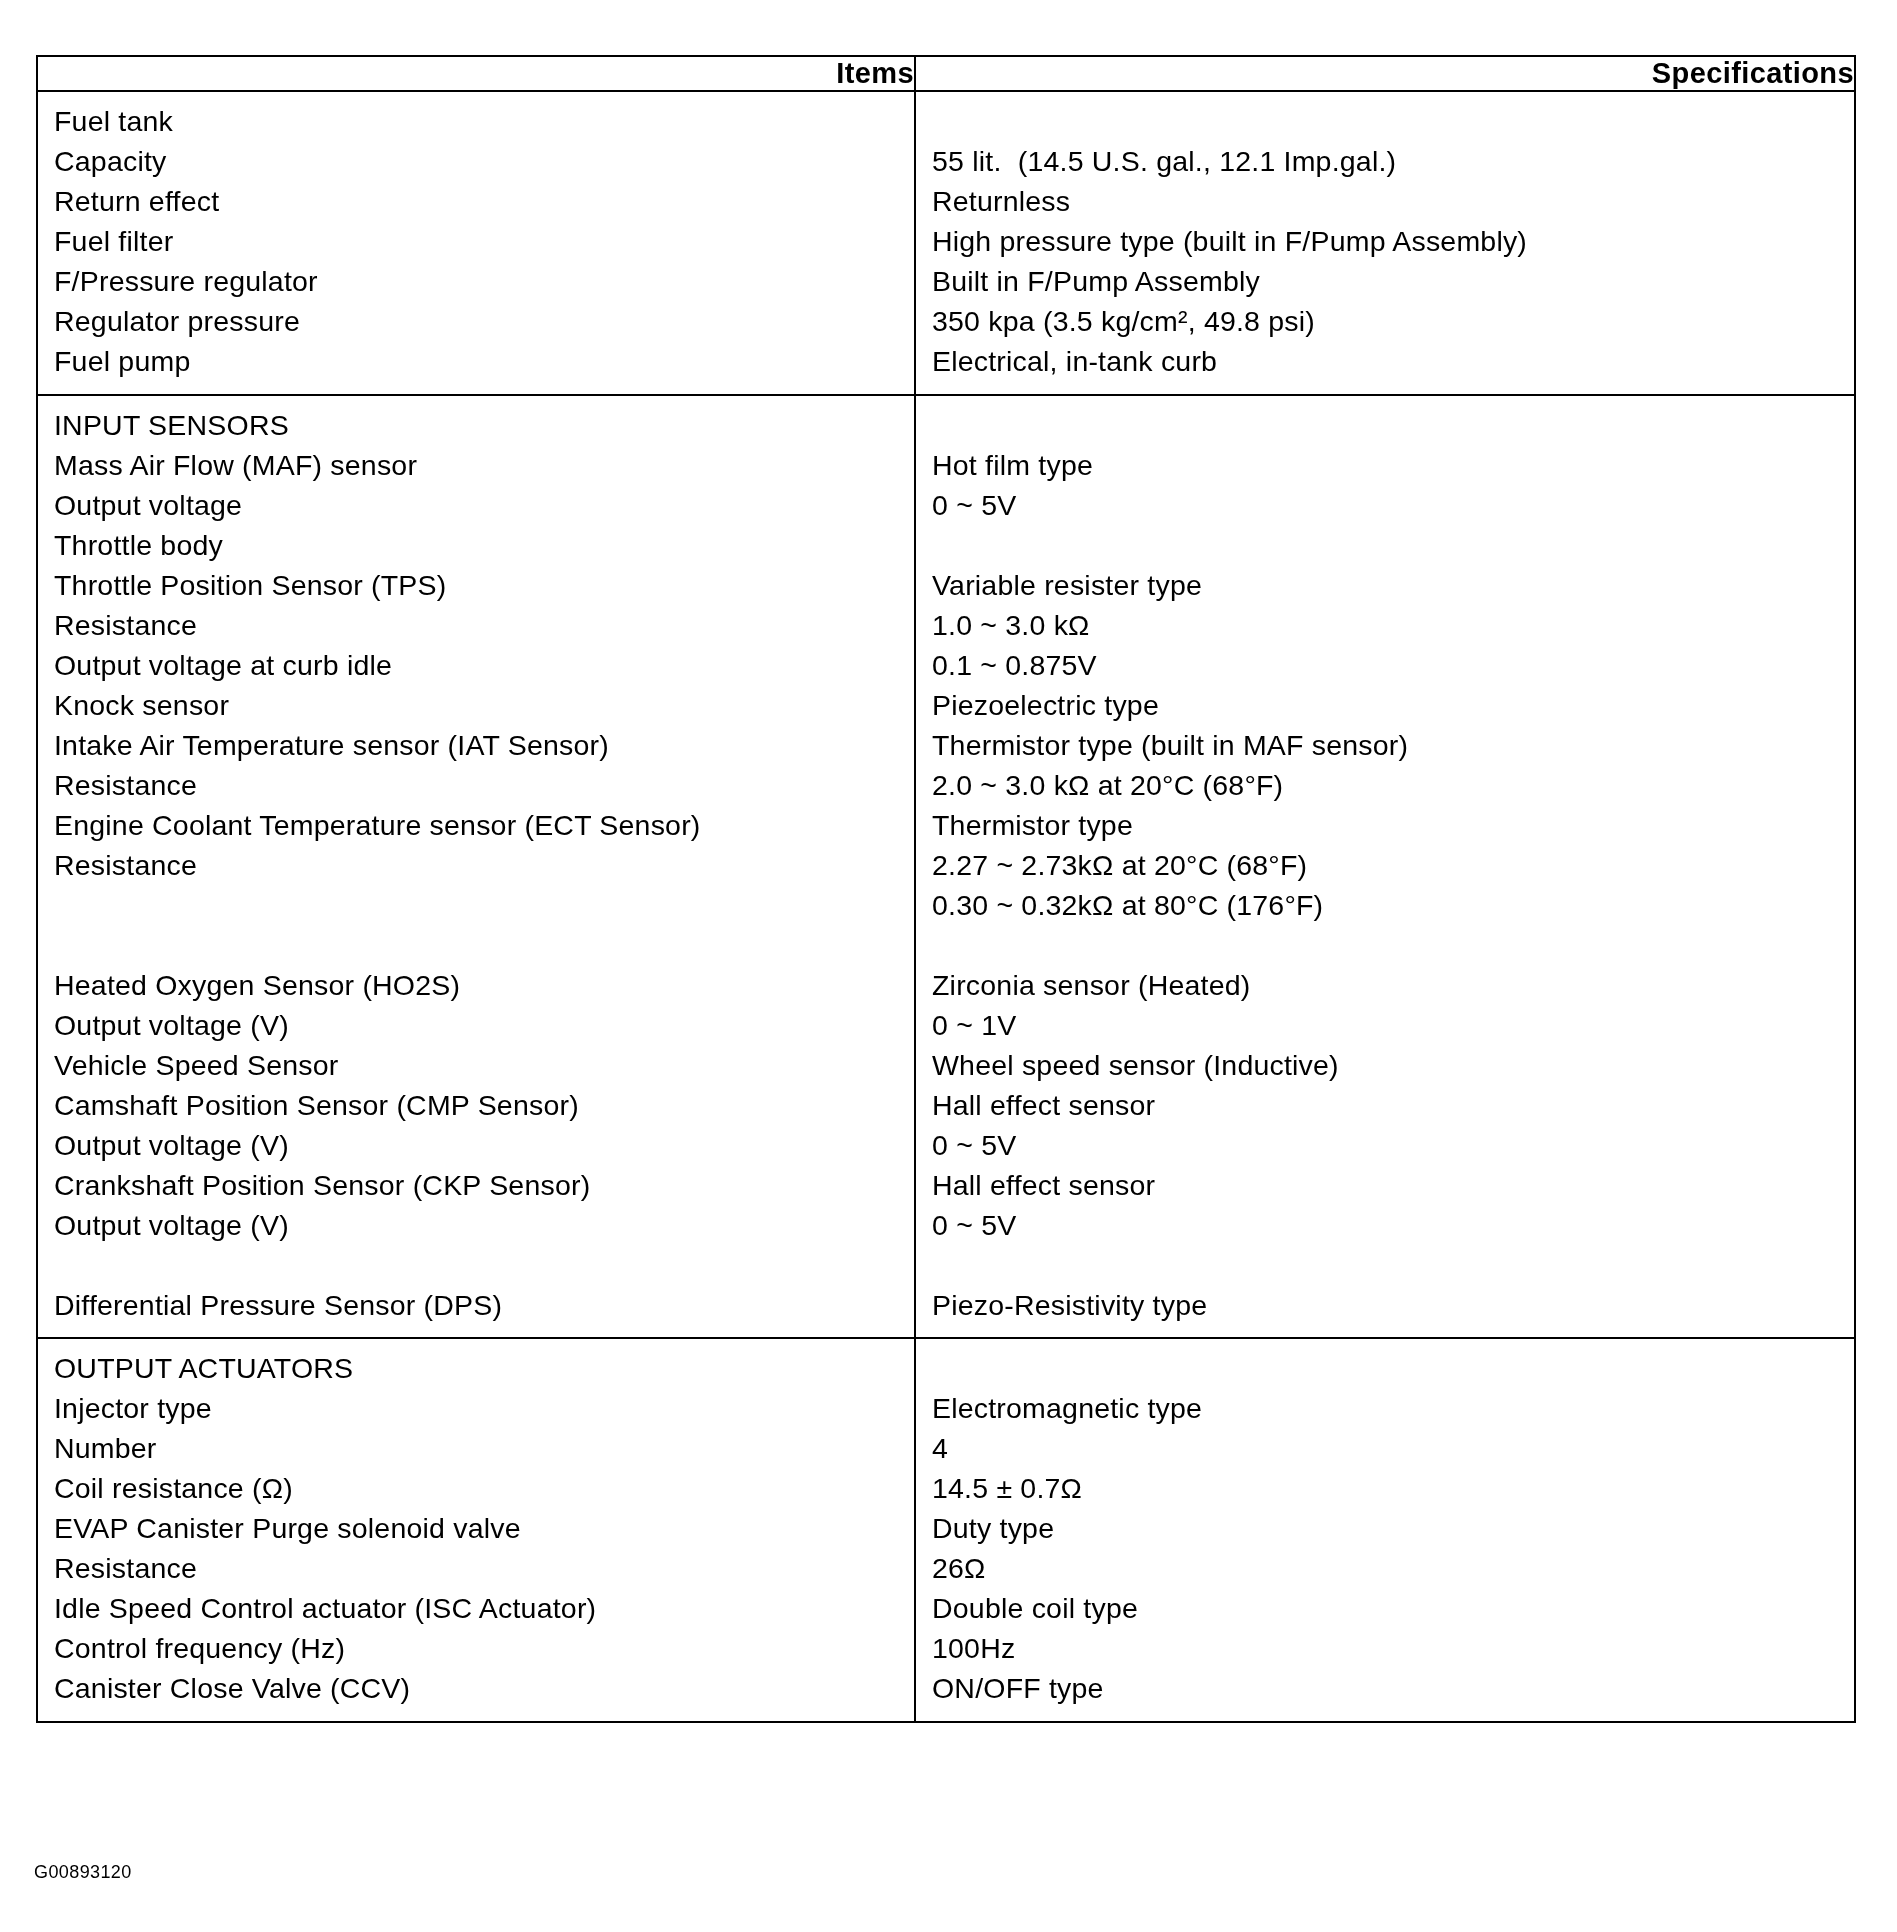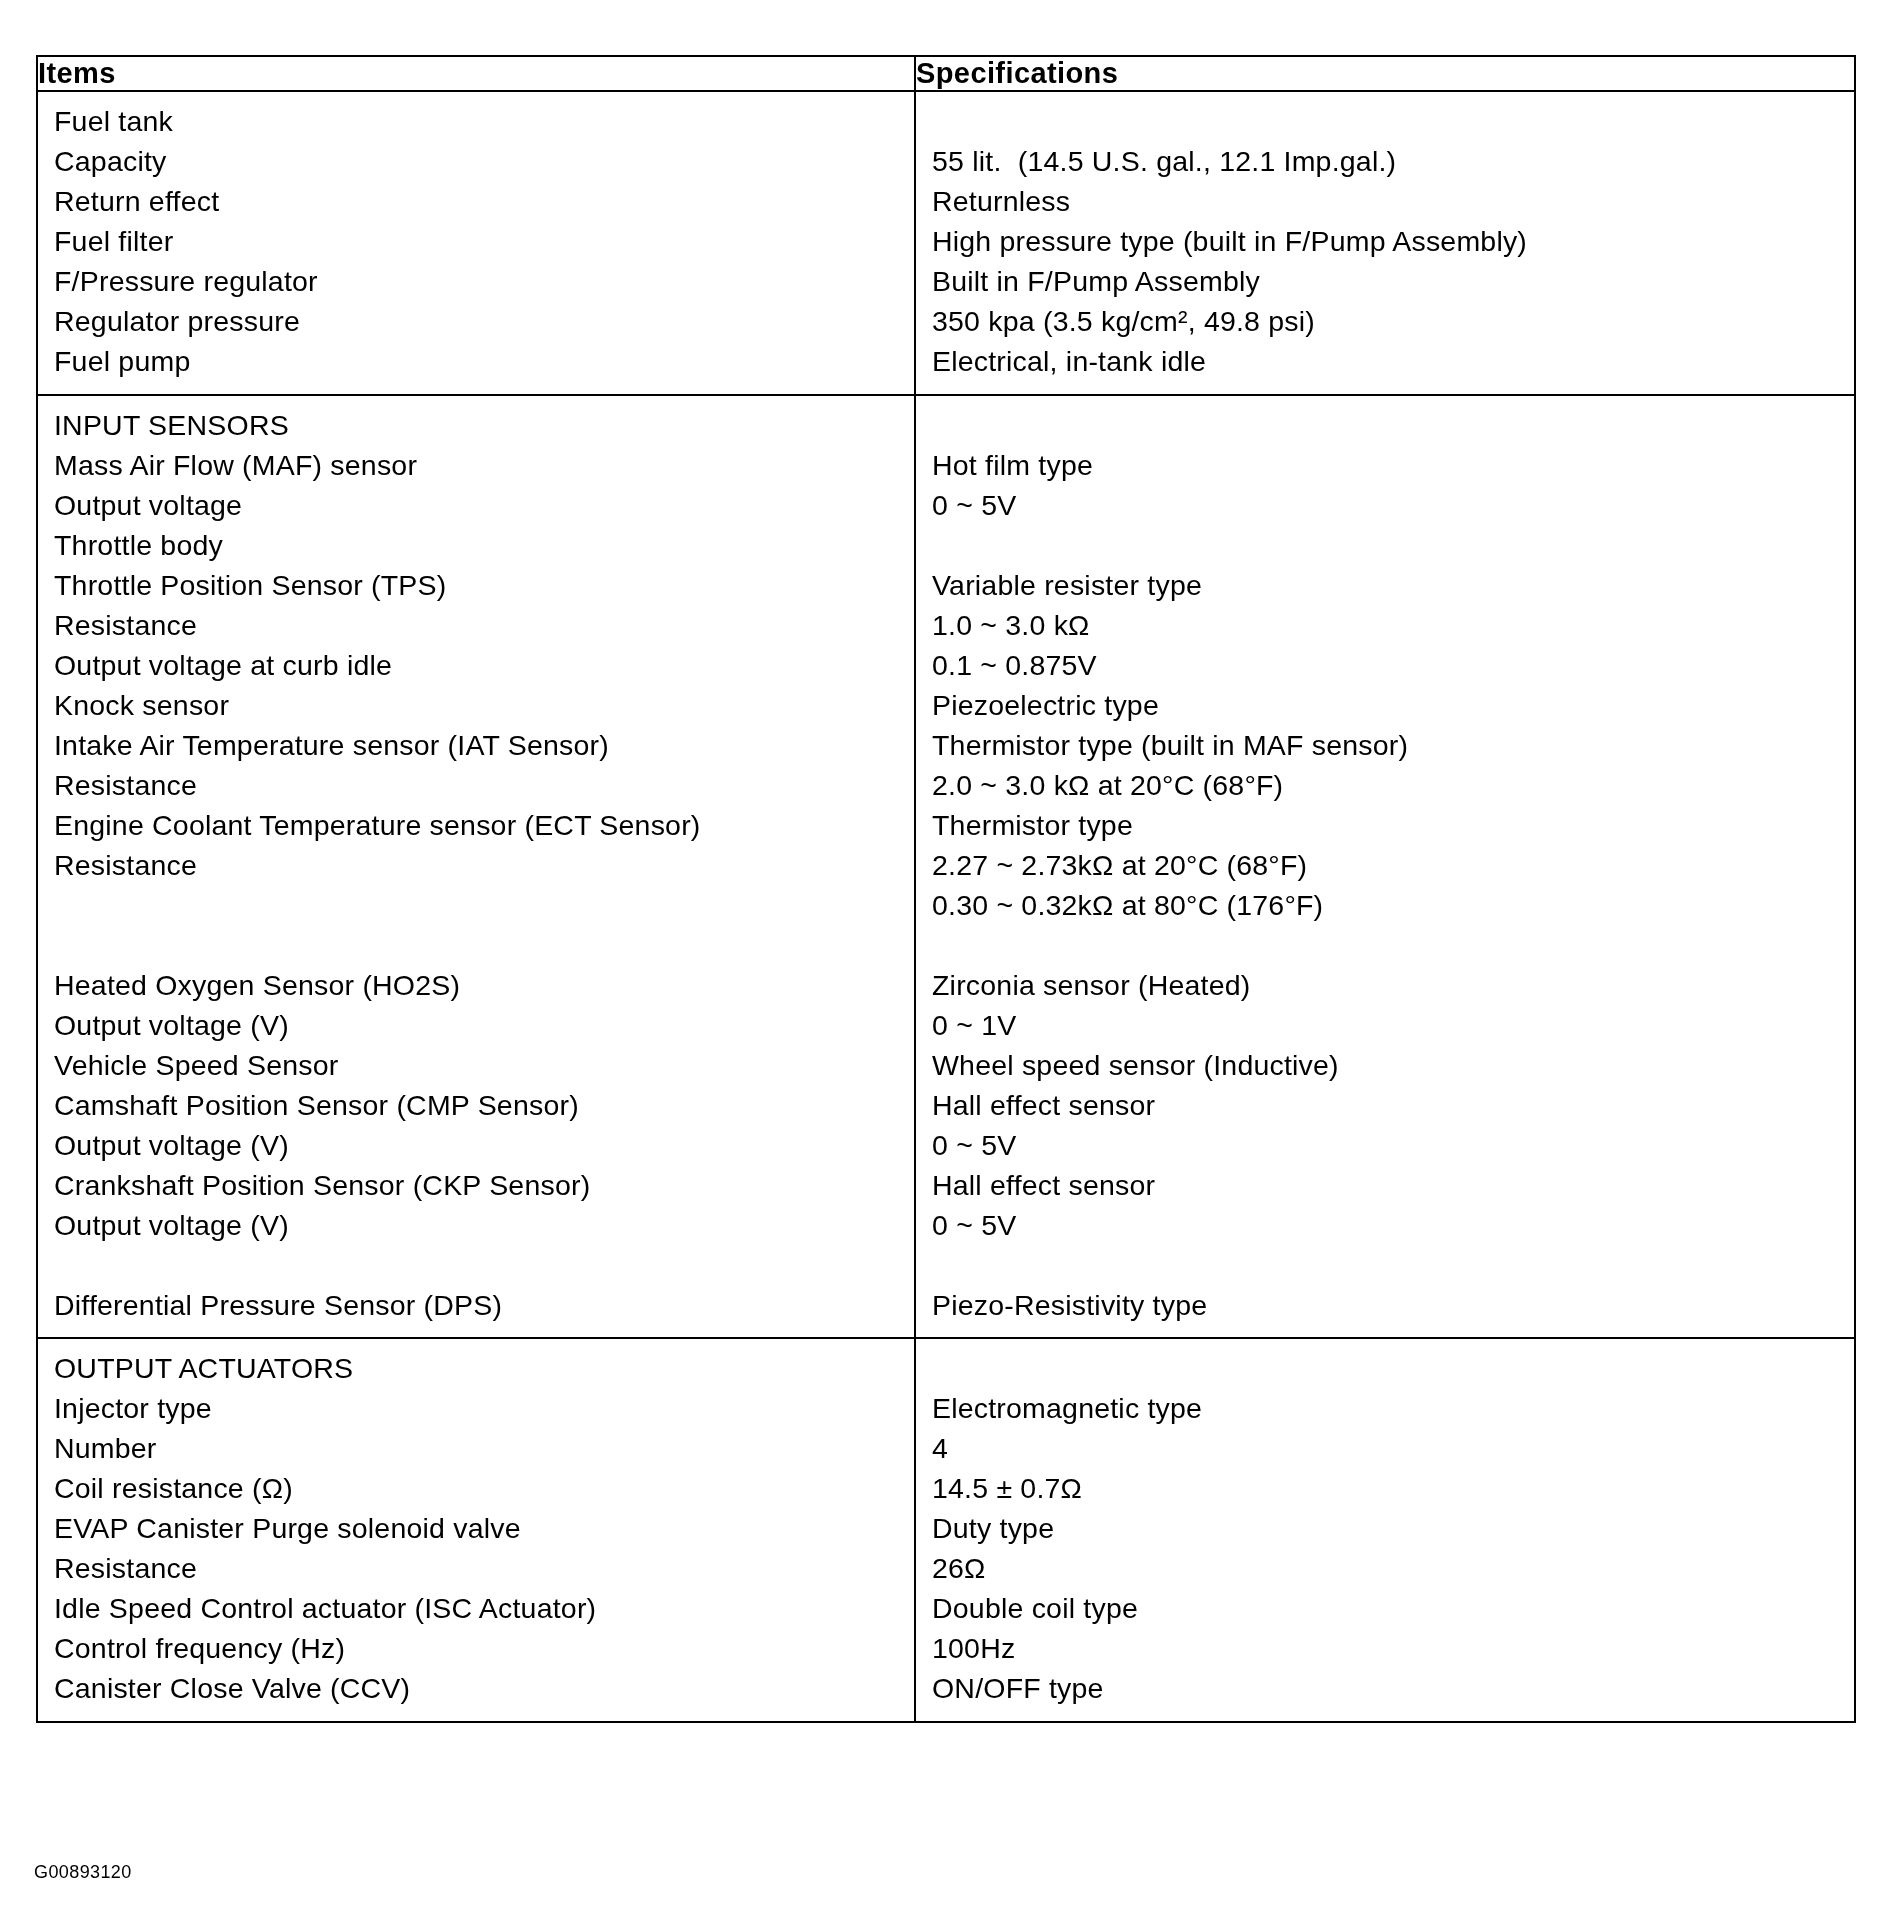--- a/index.html
+++ b/index.html
@@ -32,21 +32,21 @@
   }
   .spec-table td, .spec-table th {
     border: 2.7px solid #000;
     vertical-align: top;
     padding: 0;
   }
   .col-items { width: 878px; }
   .col-specs { width: 940px; }
 
   .hdr-cell {
-    text-align: left;
+    text-align: right;
     font-weight: bold;
     font-size: 29px;
     padding: 14.3px 0 14.3px 0;
     letter-spacing: 0.4px;
   }
   .cell-inner {
     padding: 9px 16px 12.5px 16px;
   }
   .line {
     font-size: 28.5px;
@@ -100,21 +100,21 @@
           </div>
         </td>
         <td>
           <div class="cell-inner">
             <div class="line blank"></div>
             <div class="line">55 lit.  (14.5 U.S. gal., 12.1 Imp.gal.)</div>
             <div class="line">Returnless</div>
             <div class="line">High pressure type (built in F/Pump Assembly)</div>
             <div class="line">Built in F/Pump Assembly</div>
             <div class="line">350 kpa (3.5 kg/cm², 49.8 psi)</div>
-            <div class="line">Electrical, in-tank idle</div>
+            <div class="line">Electrical, in-tank curb</div>
           </div>
         </td>
       </tr>
 
       <tr>
         <td>
           <div class="cell-inner">
             <div class="line">INPUT SENSORS</div>
             <div class="line">Mass Air Flow (MAF) sensor</div>
             <div class="line">Output voltage</div>

